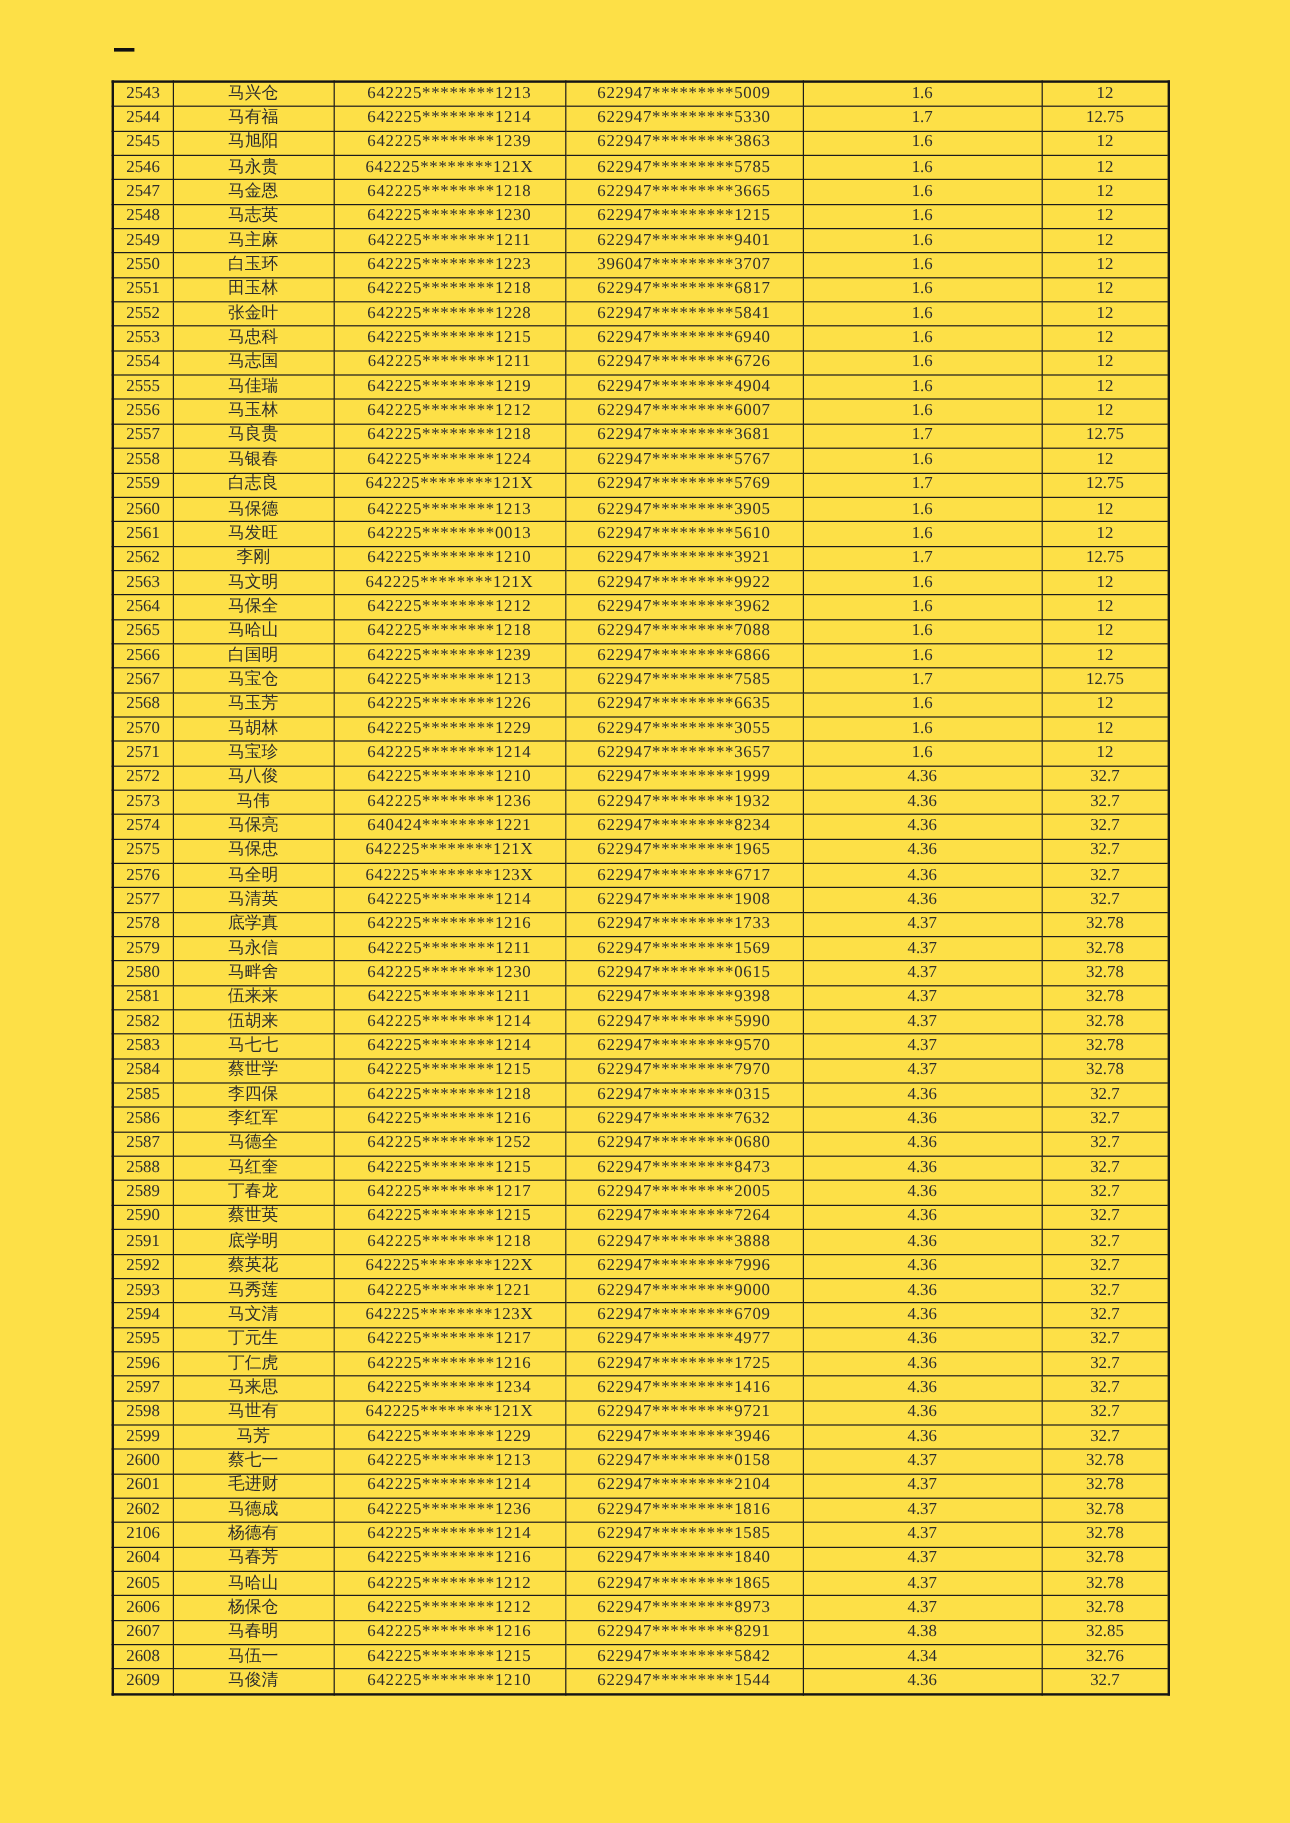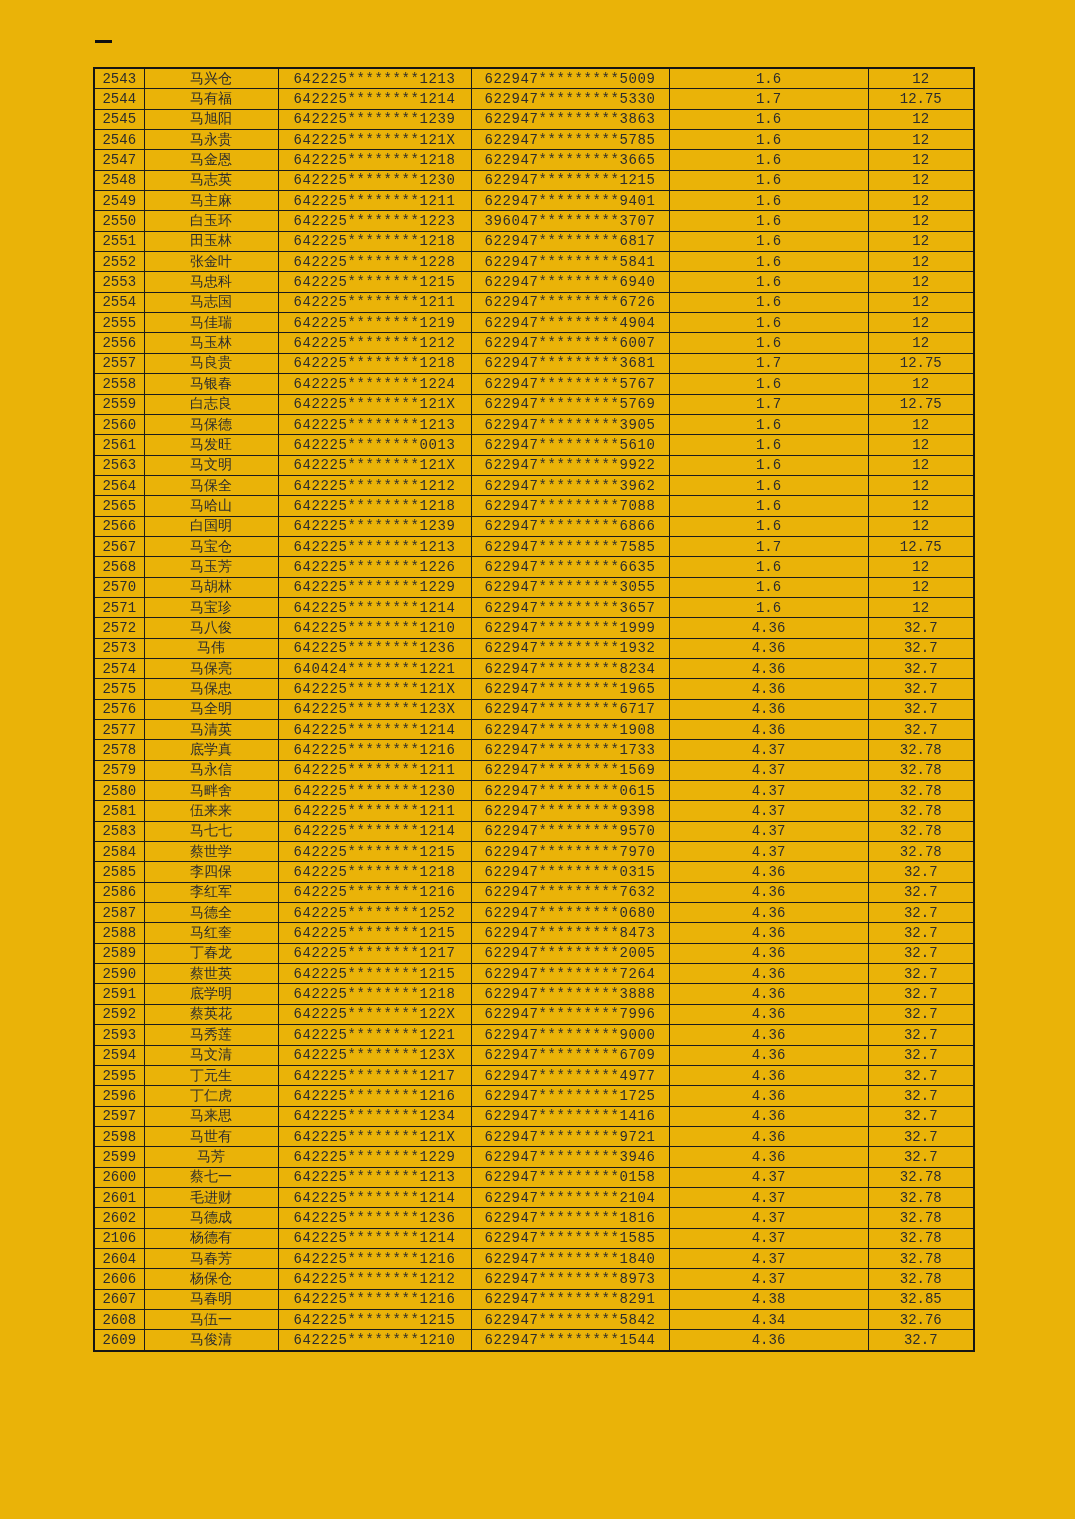--- a/index.html
+++ b/index.html
@@ -10,23 +10,22 @@
     width: 1075px;
     height: 1519px;
     background: #ffffff;
     font-family: "Liberation Serif", "DejaVu Serif", serif;
     color: #2d2d2d;
   }
   .page {
     position: relative;
     width: 1075px;
     height: 1519px;
-    background: #eab308;
+    background: #fde047;
     overflow: hidden;
-    font-family: Liberation Mono, monospace;
   }
   
   .artifact-mark {
     position: absolute;
     left: 95px;
     top: 40px;
     width: 17px;
     height: 3px;
     background: #101010;
   }
@@ -245,20 +244,28 @@
 
     <tr>
       <td class="cell-index">2561</td>
       <td class="cell-name">马发旺</td>
       <td class="cell-id">642225********0013</td>
       <td class="cell-account">622947*********5610</td>
       <td class="cell-amount">1.6</td>
       <td class="cell-total">12</td>
     </tr>
 
+    <tr>
+      <td class="cell-index">2562</td>
+      <td class="cell-name">李刚</td>
+      <td class="cell-id">642225********1210</td>
+      <td class="cell-account">622947*********3921</td>
+      <td class="cell-amount">1.7</td>
+      <td class="cell-total">12.75</td>
+    </tr>
 
     <tr>
       <td class="cell-index">2563</td>
       <td class="cell-name">马文明</td>
       <td class="cell-id">642225********121X</td>
       <td class="cell-account">622947*********9922</td>
       <td class="cell-amount">1.6</td>
       <td class="cell-total">12</td>
     </tr>
 
@@ -409,20 +416,28 @@
 
     <tr>
       <td class="cell-index">2581</td>
       <td class="cell-name">伍来来</td>
       <td class="cell-id">642225********1211</td>
       <td class="cell-account">622947*********9398</td>
       <td class="cell-amount">4.37</td>
       <td class="cell-total">32.78</td>
     </tr>
 
+    <tr>
+      <td class="cell-index">2582</td>
+      <td class="cell-name">伍胡来</td>
+      <td class="cell-id">642225********1214</td>
+      <td class="cell-account">622947*********5990</td>
+      <td class="cell-amount">4.37</td>
+      <td class="cell-total">32.78</td>
+    </tr>
 
     <tr>
       <td class="cell-index">2583</td>
       <td class="cell-name">马七七</td>
       <td class="cell-id">642225********1214</td>
       <td class="cell-account">622947*********9570</td>
       <td class="cell-amount">4.37</td>
       <td class="cell-total">32.78</td>
     </tr>
 
@@ -608,20 +623,28 @@
 
     <tr>
       <td class="cell-index">2604</td>
       <td class="cell-name">马春芳</td>
       <td class="cell-id">642225********1216</td>
       <td class="cell-account">622947*********1840</td>
       <td class="cell-amount">4.37</td>
       <td class="cell-total">32.78</td>
     </tr>
 
+    <tr>
+      <td class="cell-index">2605</td>
+      <td class="cell-name">马哈山</td>
+      <td class="cell-id">642225********1212</td>
+      <td class="cell-account">622947*********1865</td>
+      <td class="cell-amount">4.37</td>
+      <td class="cell-total">32.78</td>
+    </tr>
 
     <tr>
       <td class="cell-index">2606</td>
       <td class="cell-name">杨保仓</td>
       <td class="cell-id">642225********1212</td>
       <td class="cell-account">622947*********8973</td>
       <td class="cell-amount">4.37</td>
       <td class="cell-total">32.78</td>
     </tr>
 

